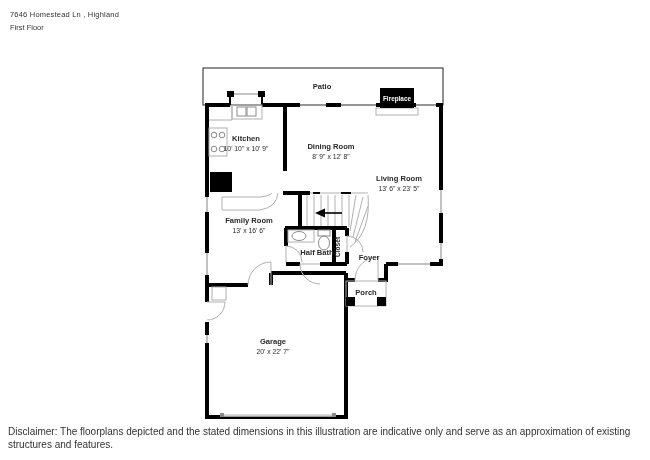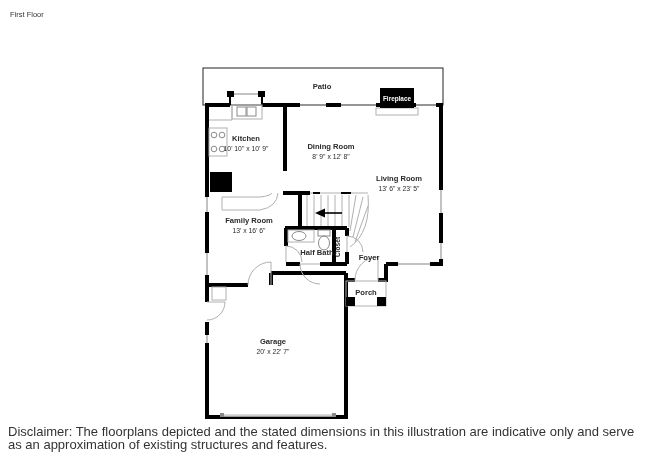--- a/index.html
+++ b/index.html
@@ -1,40 +1,41 @@
 <!DOCTYPE html>
 <html><head>
 <meta charset="utf-8">
 <style>
   html,body{margin:0;padding:0;background:#fff;}
   .page{position:relative;width:650px;height:460px;background:#ffffff;overflow:hidden;
         font-family:"Liberation Sans", sans-serif;}
   .hdr{position:absolute;left:10px;top:8px;color:#333;font-size:7.5px;line-height:13px;}
   .hdr .addr{letter-spacing:.2px;}
-  .disc{position:absolute;left:8px;top:426px;color:#333;font-size:13px;line-height:12.5px;width:640px;}
+  .disc{position:absolute;left:8px;top:426px;color:#333;font-size:10px;line-height:12.5px;width:640px;}
   svg{position:absolute;left:0;top:0;}
   .wall{stroke:#000;stroke-width:4;fill:none;}
   .wallthin{stroke:#000;stroke-width:2;fill:none;}
   .outline{stroke:#222;stroke-width:1;fill:none;}
   .win{stroke:#9a9a9a;stroke-width:1.2;fill:none;}
   .fix{stroke:#b0b0b0;stroke-width:1;fill:none;}
   .fixd{stroke:#8a8a8a;stroke-width:1;fill:none;}
   .solid{fill:#000;stroke:none;}
   .gdoor{stroke:#cfcfcf;stroke-width:2.5;fill:none;}
   .rlabel{font-family:"Liberation Sans",sans-serif;font-weight:bold;font-size:7.6px;fill:#2a2a2a;text-anchor:middle;}
   .rdims{font-family:"Liberation Sans",sans-serif;font-size:6.8px;fill:#2a2a2a;text-anchor:middle;}
   .fplabel{font-family:"Liberation Sans",sans-serif;font-weight:bold;font-size:6.4px;fill:#fff;text-anchor:middle;}
   .small{font-size:6.6px;}
 </style>
 </head>
 <body>
 
 <div class="page">
 
   <div class="hdr">
+    <div class="addr">7646 Homestead Ln , Highland</div>
     <div>First Floor</div>
   </div>
 
   <svg width="650" height="460" viewBox="0 0 650 460">
 
     <g>
       <rect x="203" y="68" width="240" height="37" class="outline"></rect>
     </g>
 
     <g>

